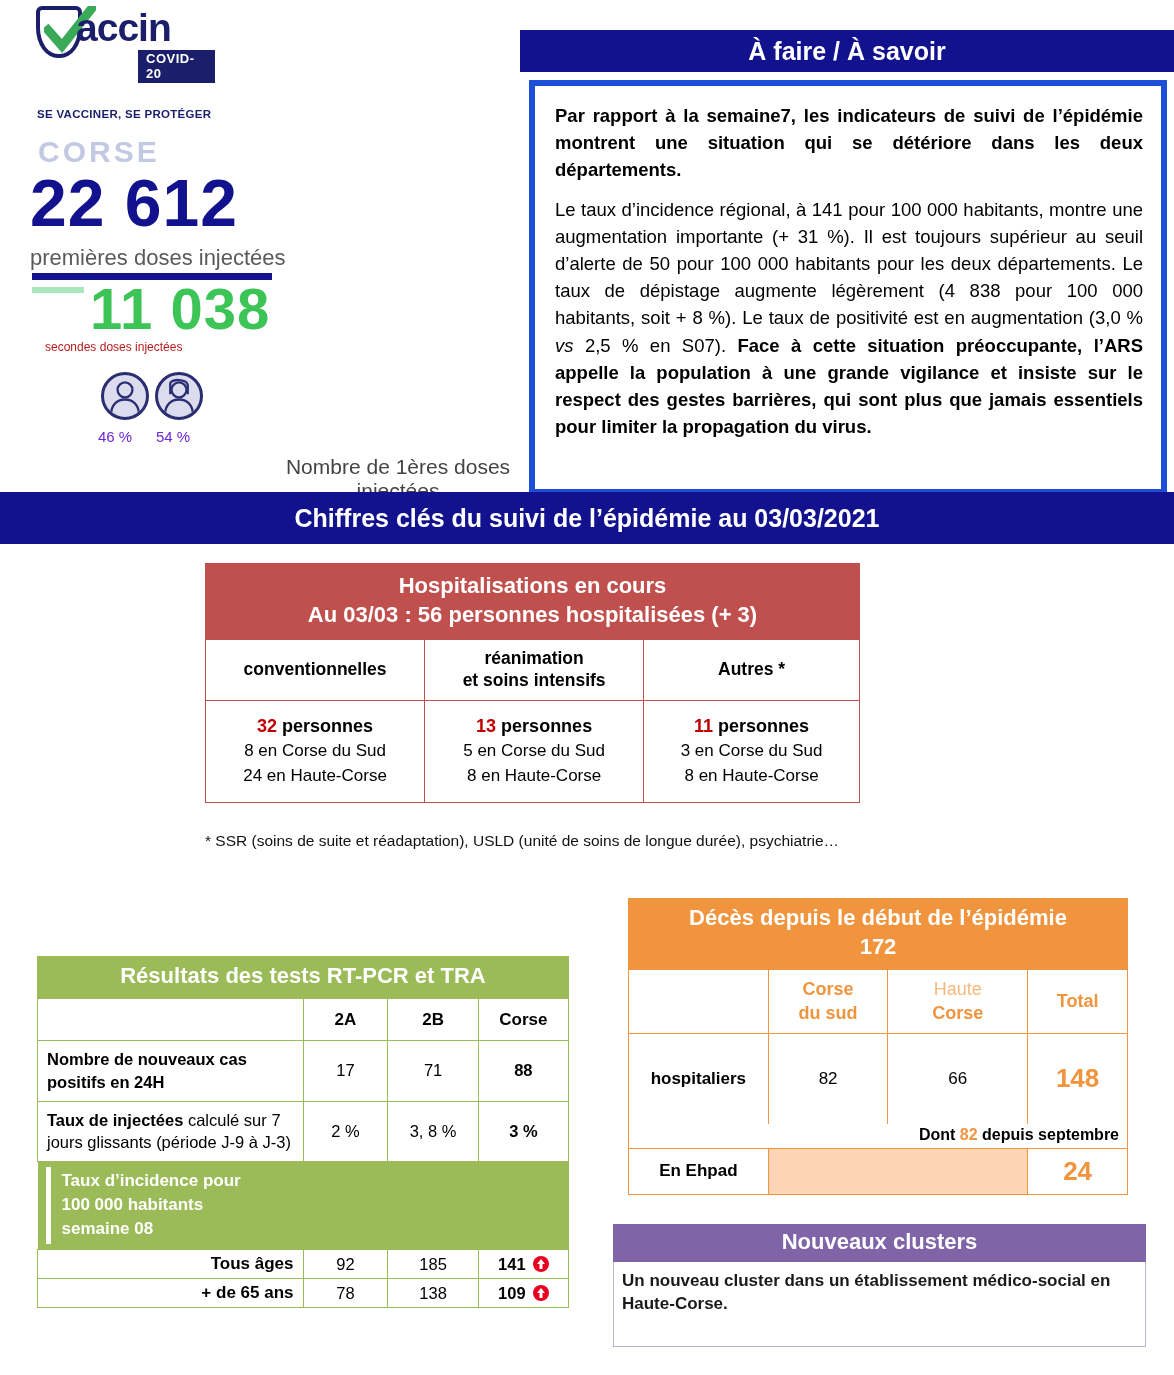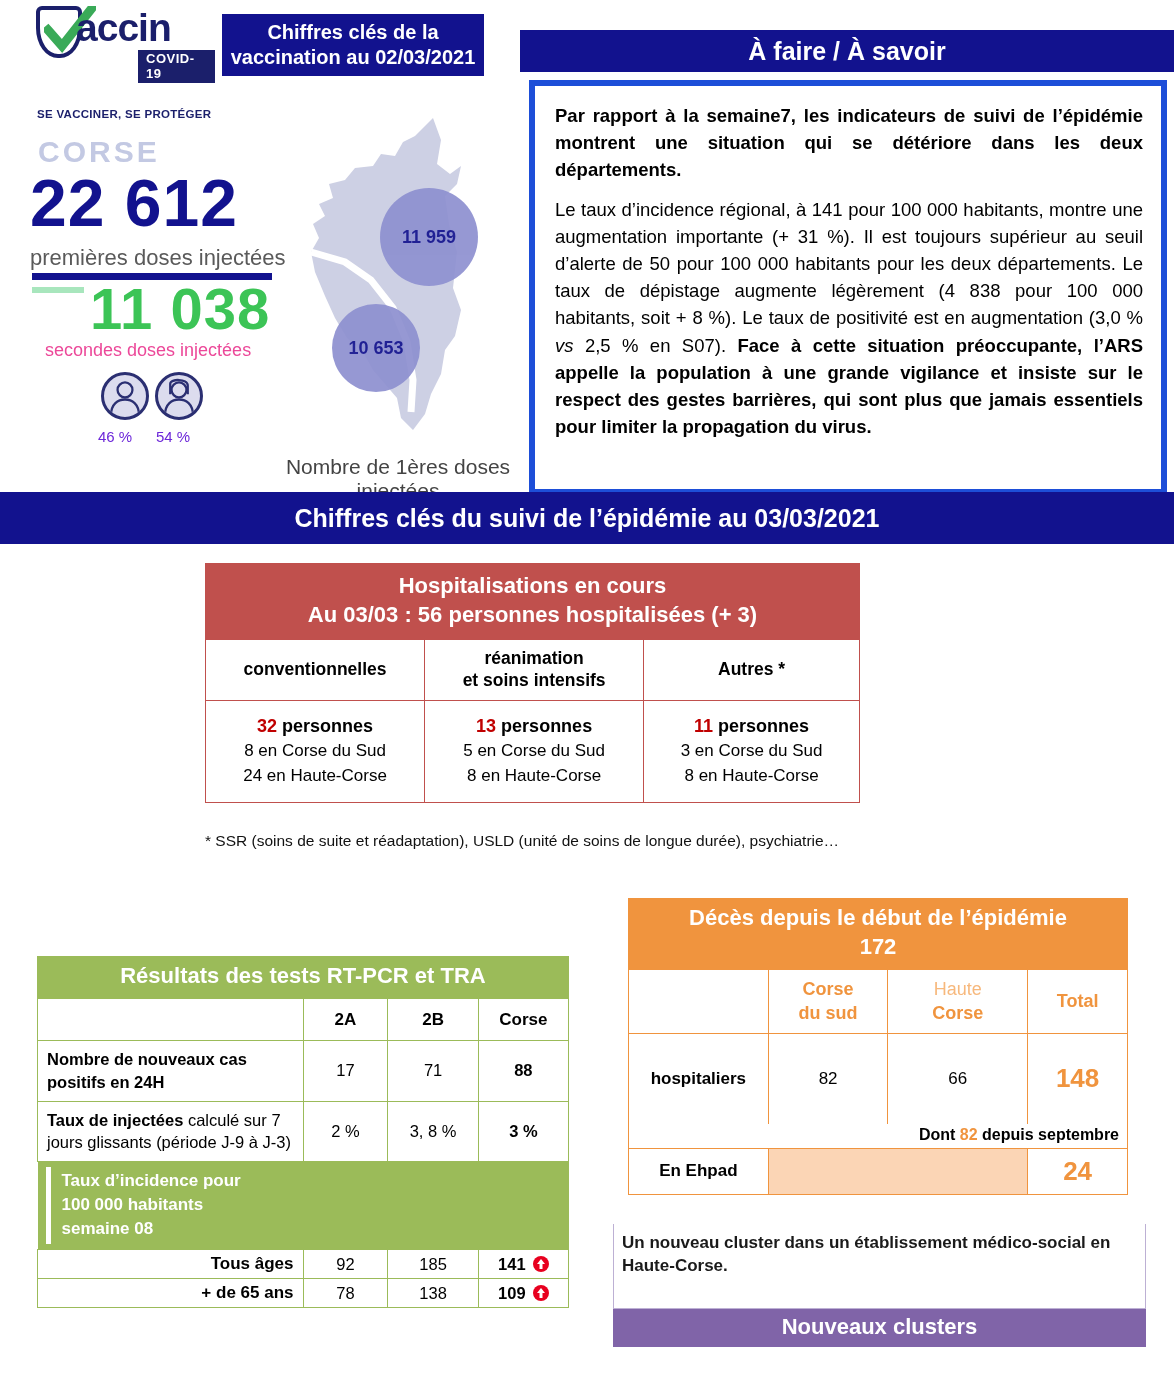--- a/index.html
+++ b/index.html
@@ -69,21 +69,21 @@
     position:absolute; left:32px; top:287px; width:52px; height:6px;
     background:#a8e6bd;
   }
   #second-doses-number {
     position:absolute; left:90px; top:280px;
     font-size:58px; font-weight:bold; color:#3cc456; letter-spacing:1px;
     line-height:1;
   }
   #second-doses-label {
     position:absolute; left:45px; top:340px;
-    font-size:18px; color:#ec4899;
+    font-size:12px; color:#b91c1c;
   }
   .person-icon {
     position:absolute; top:372px; width:48px; height:48px;
     border:3px solid #2b2f72; border-radius:50%;
     background:#dcdcee; overflow:hidden;
   }
   #person-male { left:101px; }
   #person-female { left:155px; }
   .pct-label { position:absolute; top:428px; font-size:15px; color:#6d28d9; font-weight:500; }
   #pct-male { left:98px; }
@@ -221,25 +221,24 @@
 <div id="vaccin-panel">
 
   <div id="vaccin-logo">
     <div class="logo-row">
       <div class="shield"></div>
       <svg class="check" viewBox="0 0 52 50">
         <path d="M4 24 L18 40 L48 2" stroke="#3aaa58" stroke-width="9" fill="none" stroke-linecap="square"></path>
       </svg>
       <span class="logo-word">accin</span>
     </div>
-    <span class="logo-covid">COVID-19</span>
+    <span class="logo-covid">COVID-20</span>
     <span class="logo-tagline">SE VACCINER, SE PROTÉGER</span>
   </div>
 
-  <div id="vaccin-title">Chiffres clés de la vaccination au 02/03/2021</div>
 
   <div id="corse-label">CORSE</div>
   <div id="first-doses-number">22 612</div>
   <div id="first-doses-label">premières doses injectées</div>
   <div id="divider-navy"></div>
   <div id="divider-green"></div>
   <div id="second-doses-number">11 038</div>
   <div id="second-doses-label">secondes doses injectées</div>
 
   <div class="person-icon" id="person-male">
@@ -251,31 +250,20 @@
   <div class="person-icon" id="person-female">
     <svg viewBox="0 0 48 48" width="42" height="42" style="margin:0;">
       <circle cx="24" cy="17" r="8.5" fill="none" stroke="#2b2f72" stroke-width="2.6"></circle>
       <path d="M14 10 C14 4 34 4 34 12 L34 22 M14 10 L14 22" fill="none" stroke="#2b2f72" stroke-width="2.6"></path>
       <path d="M8 46 C8 33 16 28 24 28 C32 28 40 33 40 46" fill="none" stroke="#2b2f72" stroke-width="2.6"></path>
     </svg>
   </div>
   <div class="pct-label" id="pct-male">46 %</div>
   <div class="pct-label" id="pct-female">54 %</div>
 
-  <div id="map-wrap">
-    <svg width="230" height="330" viewBox="0 0 230 330">
-      <path d="M148 6 L156 28 L152 52 L165 62 L176 54 L172 72 L160 84 L164 112 L172 140 L168 176 L176 198
-               L170 224 L160 238 L156 262 L146 282 L140 302 L128 318 L116 306 L112 286 L100 272 L88 258
-               L78 240 L62 226 L50 206 L40 184 L30 160 L26 140 L34 126 L28 112 L40 104 L34 92 L48 86
-               L44 72 L60 68 L70 56 L88 54 L96 42 L110 44 L118 30 L130 24 Z" fill="#cdd0e4"></path>
-      <path d="M26 140 L60 150 L86 168 L108 196 L122 230 L128 268 L126 300" fill="none" stroke="#ffffff" stroke-width="7"></path>
-    </svg>
-    <div class="bubble" id="bubble-haute-corse">11 959</div>
-    <div class="bubble" id="bubble-corse-sud">10 653</div>
-  </div>
   <div id="map-caption">Nombre de 1ères doses injectées</div>
 </div>
 
 <div id="afaire-panel">
   <div id="afaire-header">À faire / À savoir</div>
   <div id="afaire-box">
     <p id="afaire-p1">Par rapport à la semaine7, les indicateurs de suivi de l’épidémie montrent une situation qui se détériore dans les deux départements.</p>
     <p id="afaire-p2"><span>Le taux d’incidence régional, à 141 pour 100 000 habitants, montre une augmentation importante (+ 31 %). Il est toujours supérieur au seuil d’alerte de 50 pour 100 000 habitants pour les deux départements. Le taux de dépistage augmente légèrement (4 838 pour 100 000 habitants, soit + 8 %). Le taux de positivité est en augmentation (3,0 % </span><i>vs</i><span> 2,5 % en S07). </span><b>Face à cette situation préoccupante, l’ARS appelle la population à une grande vigilance et insiste sur le respect des gestes barrières, qui sont plus que jamais essentiels pour limiter la propagation du virus.</b></p>
   </div>
 </div>
@@ -397,15 +385,15 @@
     <tr>
       <td class="rowlbl" style="height:46px;">En Ehpad</td>
       <td colspan="2" class="ehpad-fill"></td>
       <td class="bignum">24</td>
     </tr>
   </tbody>
     </table>
 </div>
 
 <div id="clusters-block">
+  <div id="clusters-header">Nouveaux clusters</div>
   <div id="clusters-body">Un nouveau cluster dans un établissement médico-social en Haute-Corse.</div>
-  <div id="clusters-header">Nouveaux clusters</div>
 </div>
 
 </body></html>

